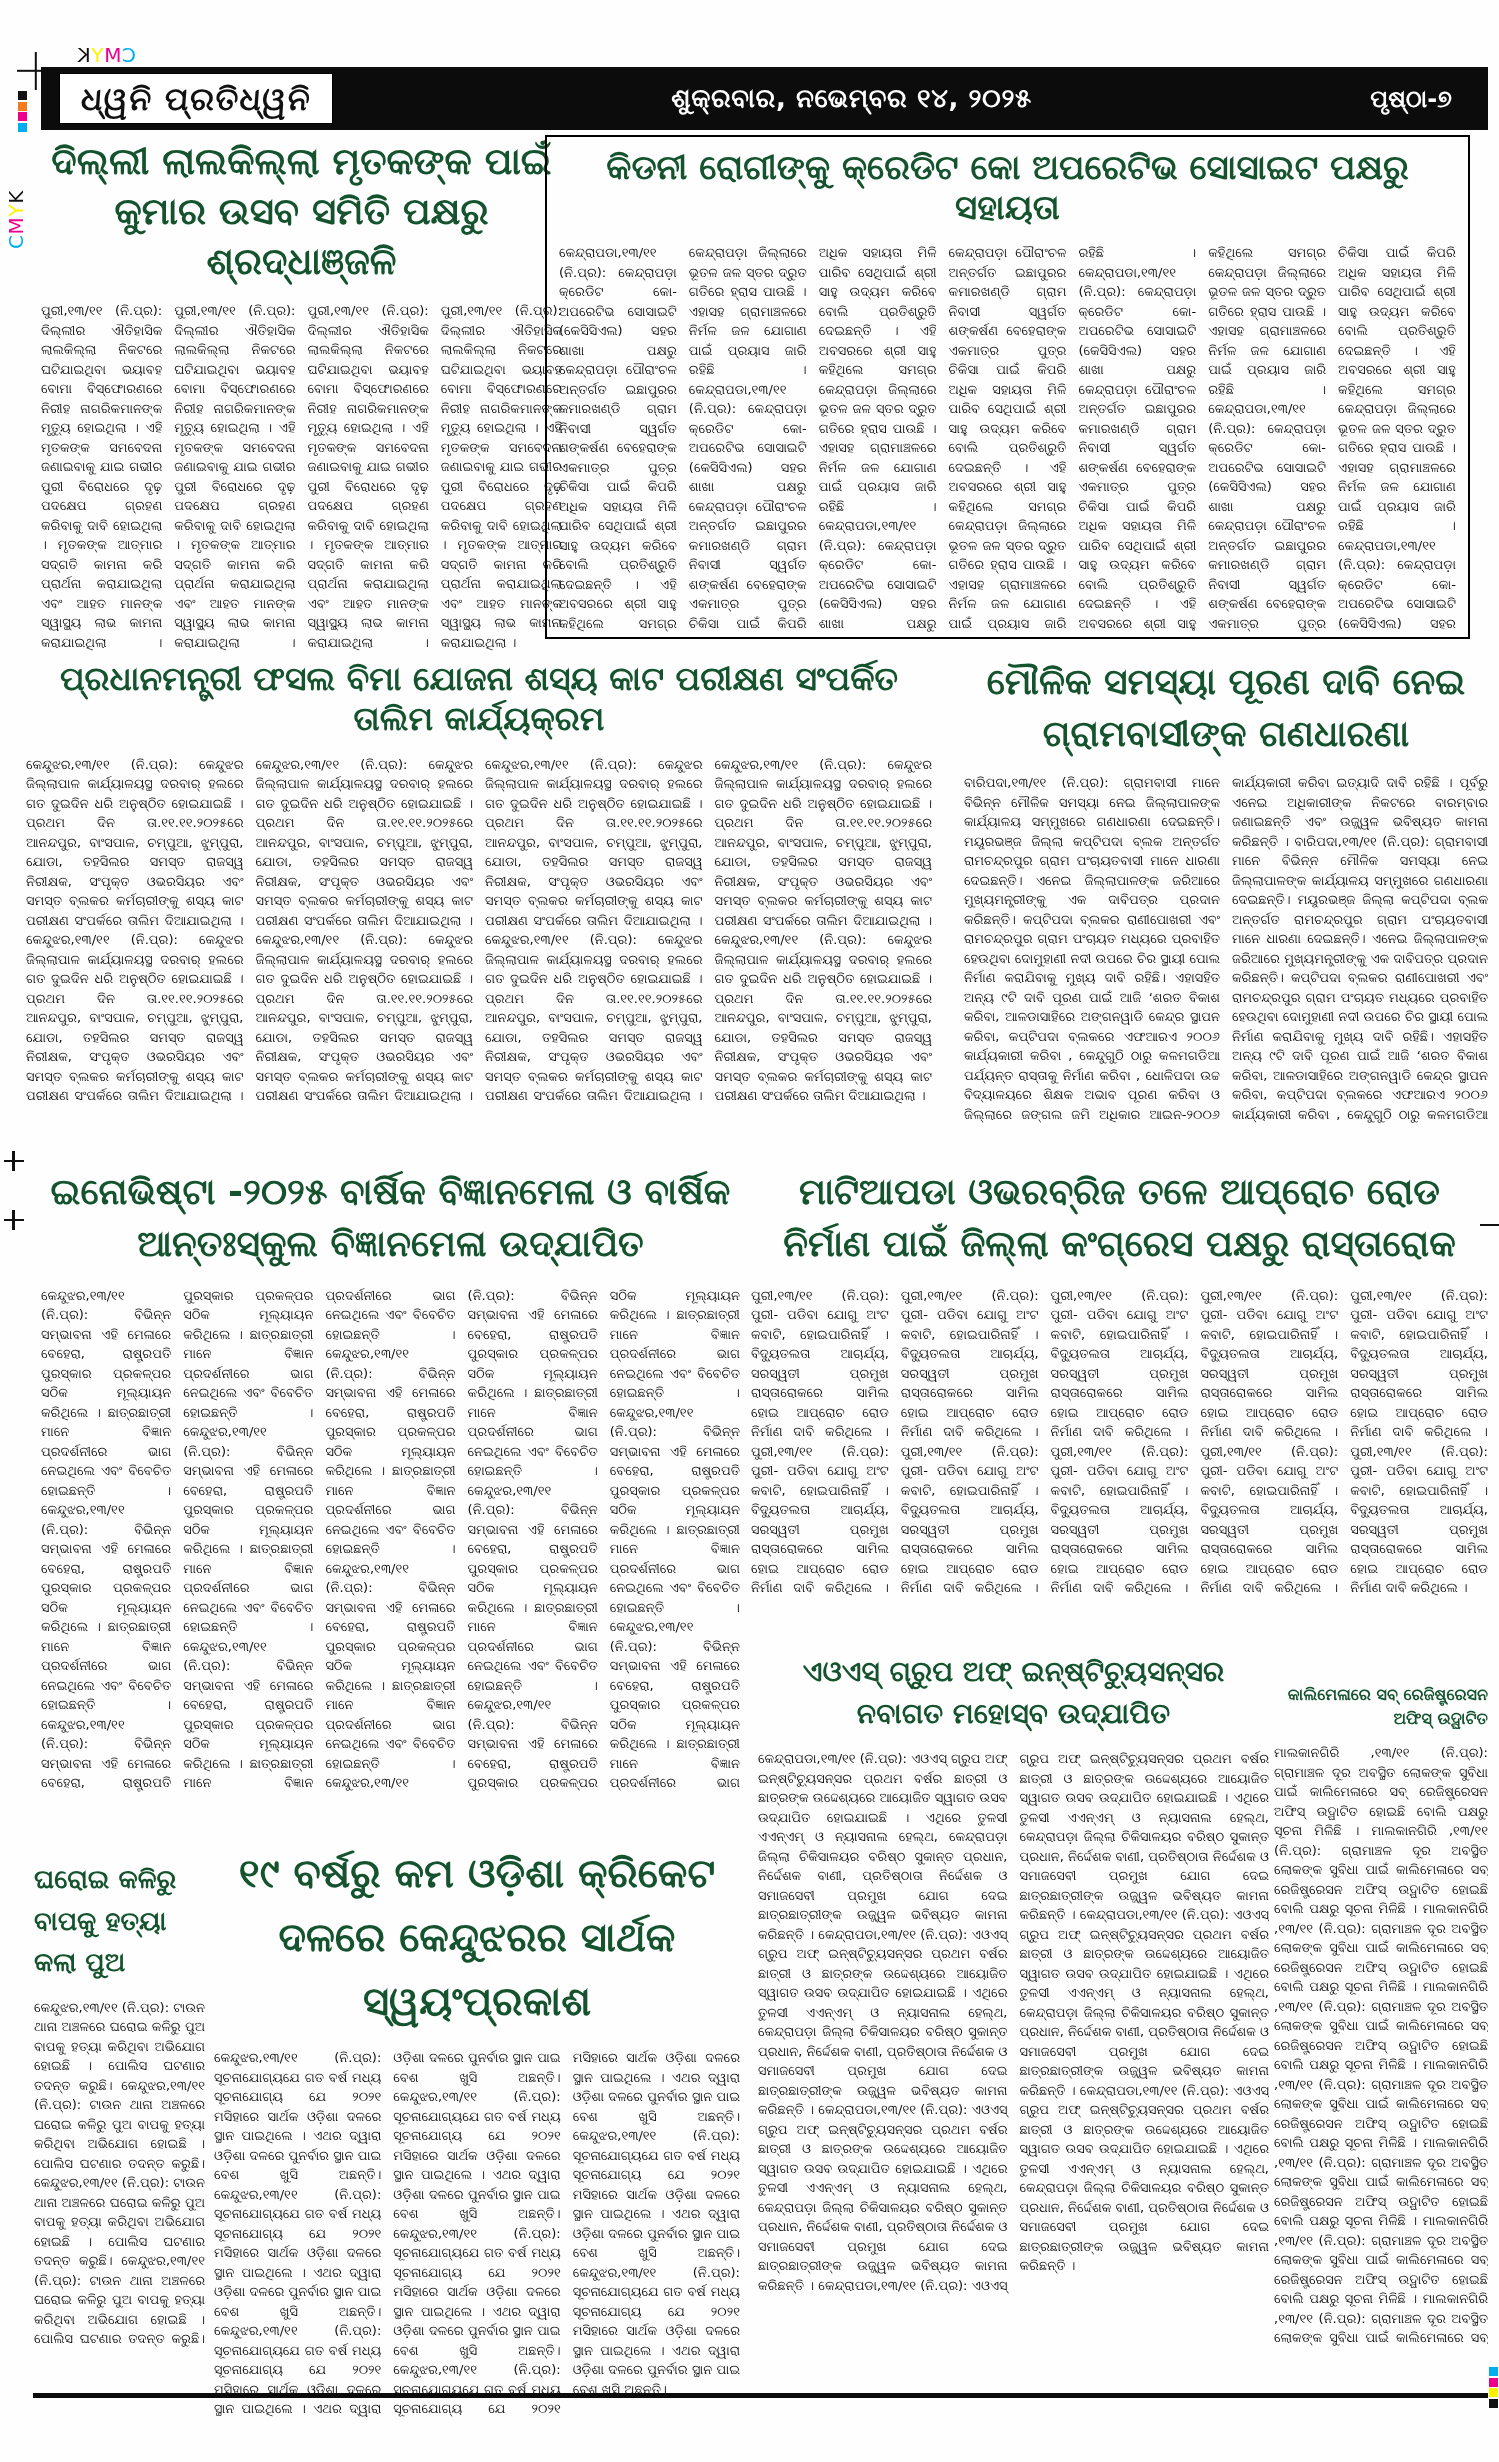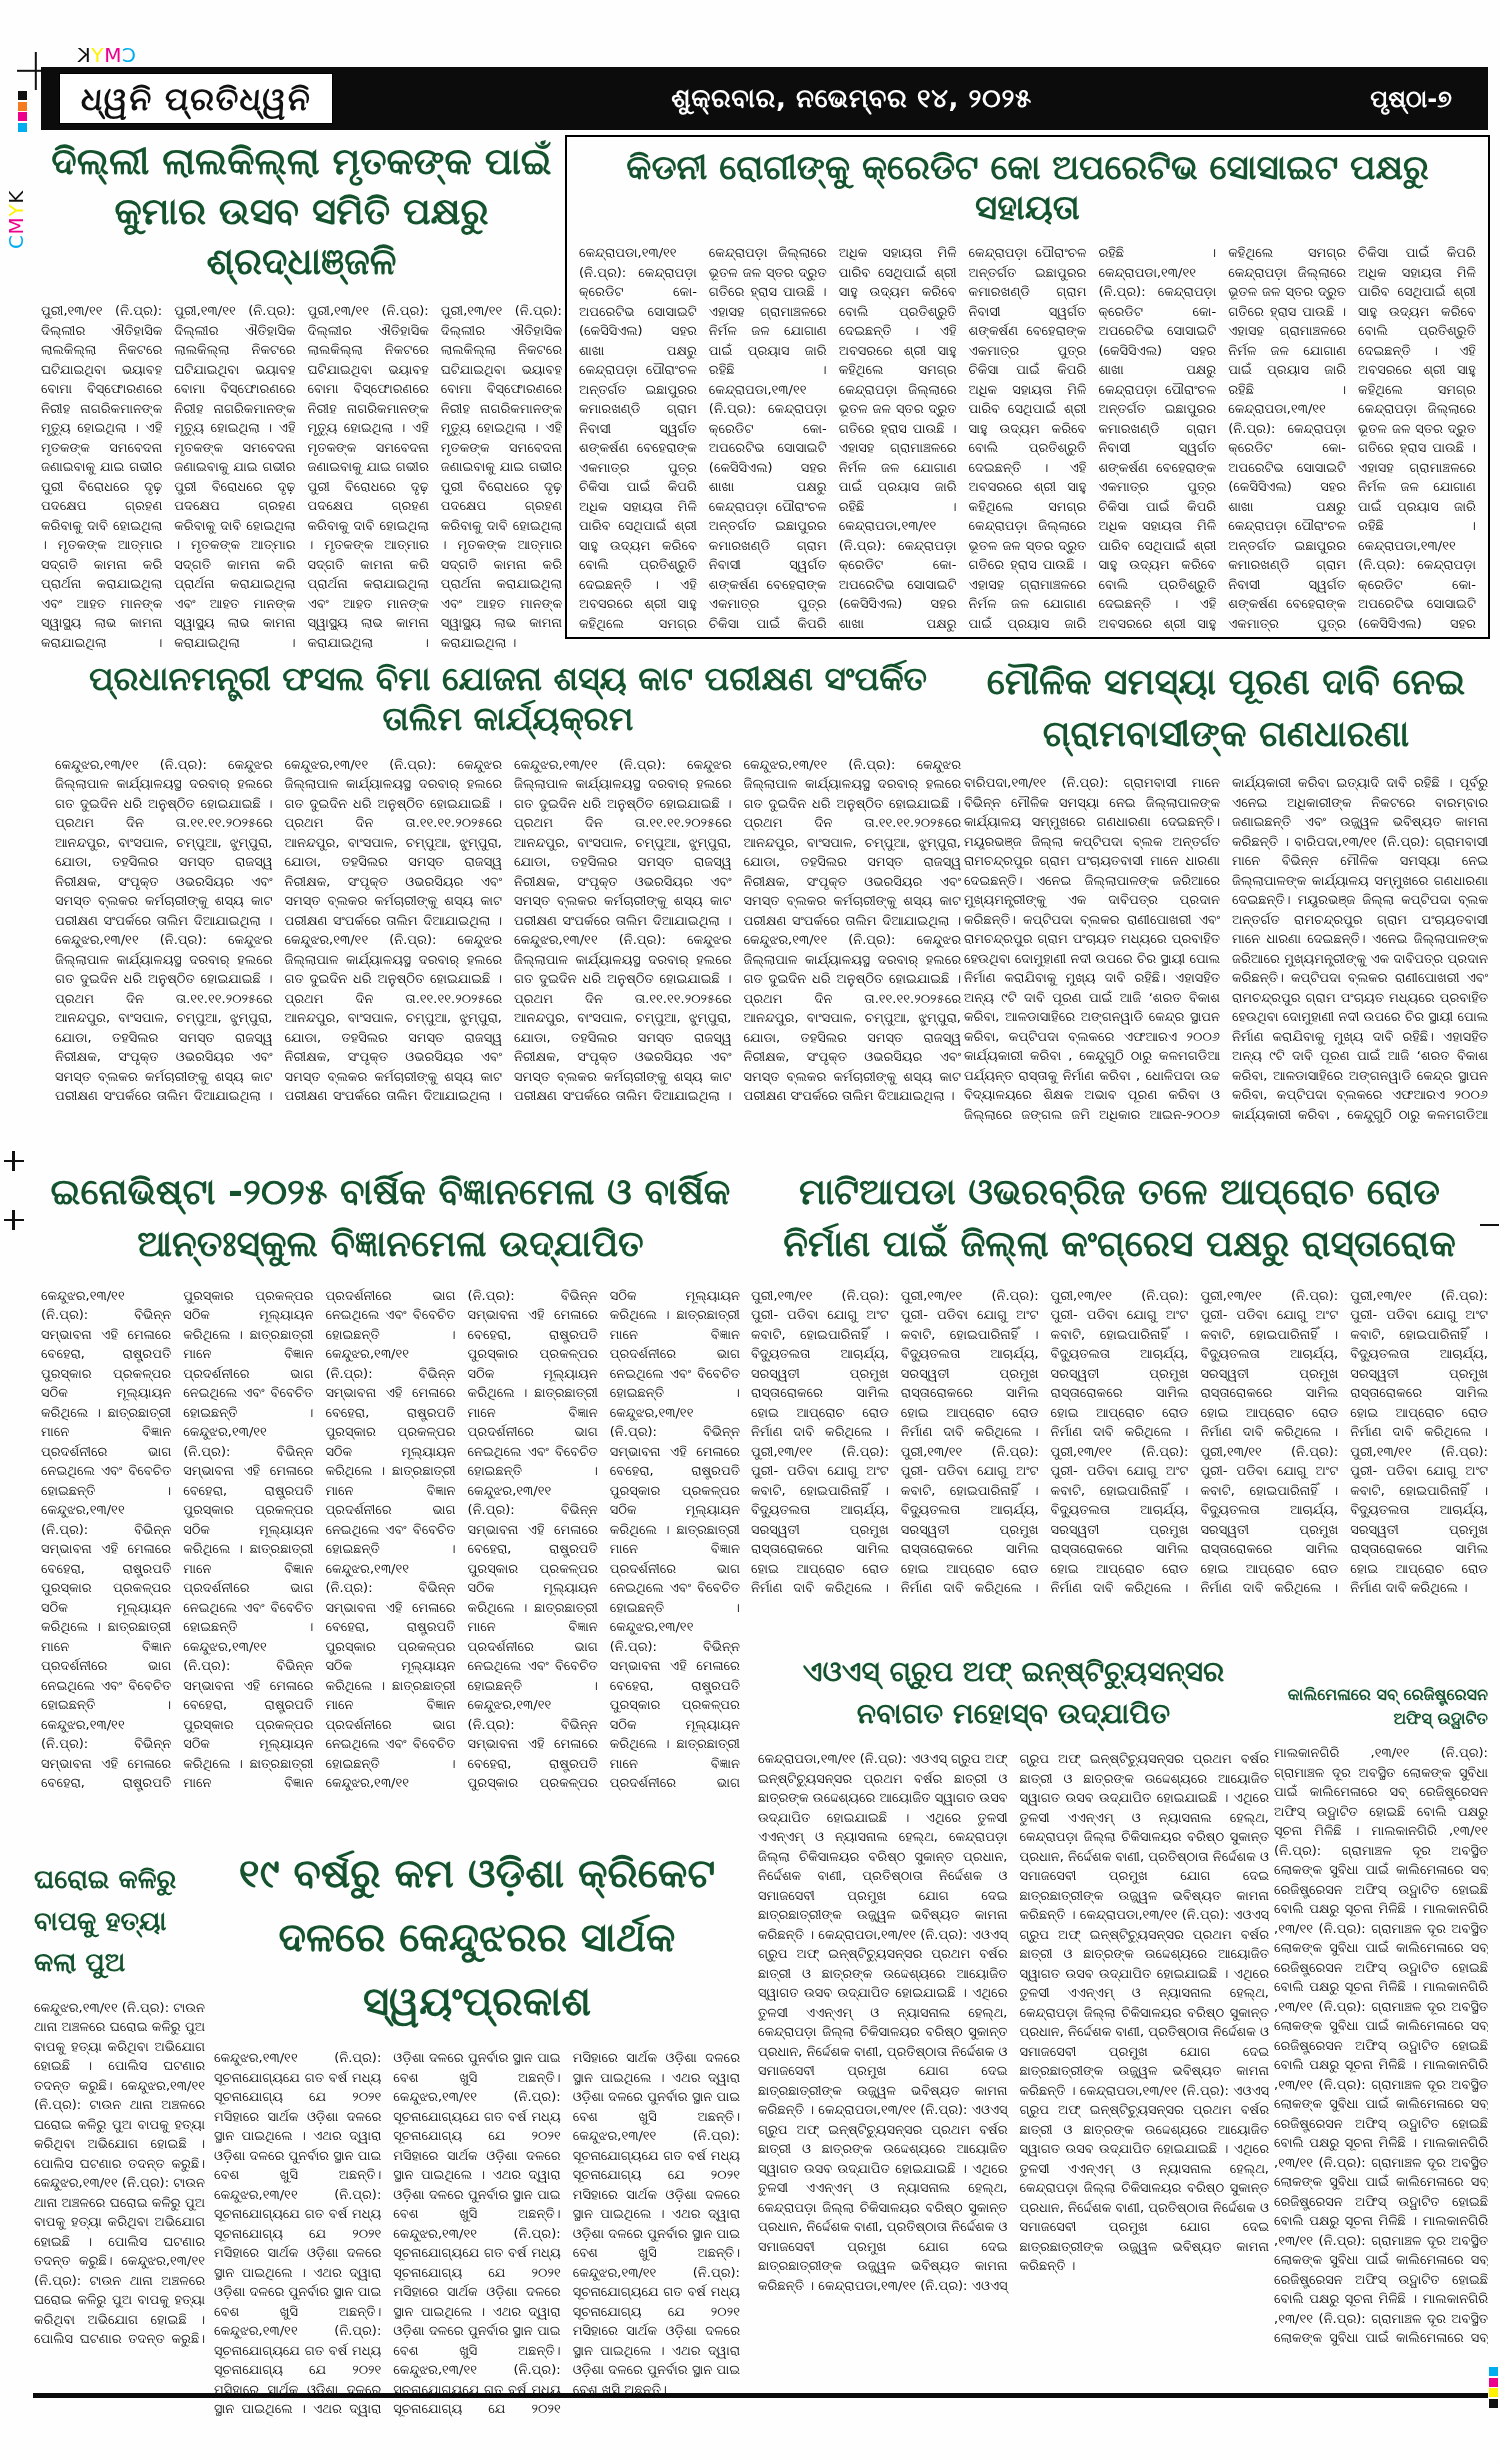--- a/index.html
+++ b/index.html
@@ -16,24 +16,24 @@
   
   .article{position:absolute;}
   .hl{font-weight:700;color:#14532d;text-align:center;margin:0;}
   .body-text{font-size:13px;line-height:1.5;text-align:justify;overflow:hidden;column-gap:12px;
              word-break:break-word;}
   .boxed{border:2.4px solid #000;}
   
   .a-delhi{left:41px;top:137px;width:521px;height:502px;}
   .a-delhi .hl{font-size:37px;line-height:1.35;}
   .a-delhi .body-text{margin-top:14.2px;height:355px;column-count:4;}
-  .a-kidney{left:565px;top:135px;width:897px;height:481px;padding:9.5px 12px;}
+  .a-kidney{left:545px;top:135px;width:897px;height:481px;padding:9.5px 12px;}
   .a-kidney .hl{font-size:34px;line-height:1.2;}
   .a-kidney .body-text{margin-top:15.4px;height:409px;column-count:7;}
-  .a-pm{left:55px;top:659px;width:906px;height:496px;}
+  .a-pm{left:26px;top:659px;width:906px;height:496px;}
   .a-pm .hl{font-size:33px;line-height:1.2;}
   .a-pm .body-text{margin-top:16.6px;height:415px;column-count:4;}
   .a-moulika{left:964px;top:656px;width:524px;height:499px;}
   .a-moulika .hl{font-size:36px;line-height:1.45;}
   .a-moulika .body-text{margin-top:13px;height:355px;column-count:2;}
   .a-innovista{left:41px;top:1166px;width:699px;height:652px;}
   .a-innovista .hl{font-size:36px;line-height:1.45;}
   .a-innovista .body-text{margin-top:15.4px;height:515px;column-count:5;}
   .a-matiapada{left:751px;top:1166px;width:737px;height:456px;}
   .a-matiapada .hl{font-size:36px;line-height:1.45;}

